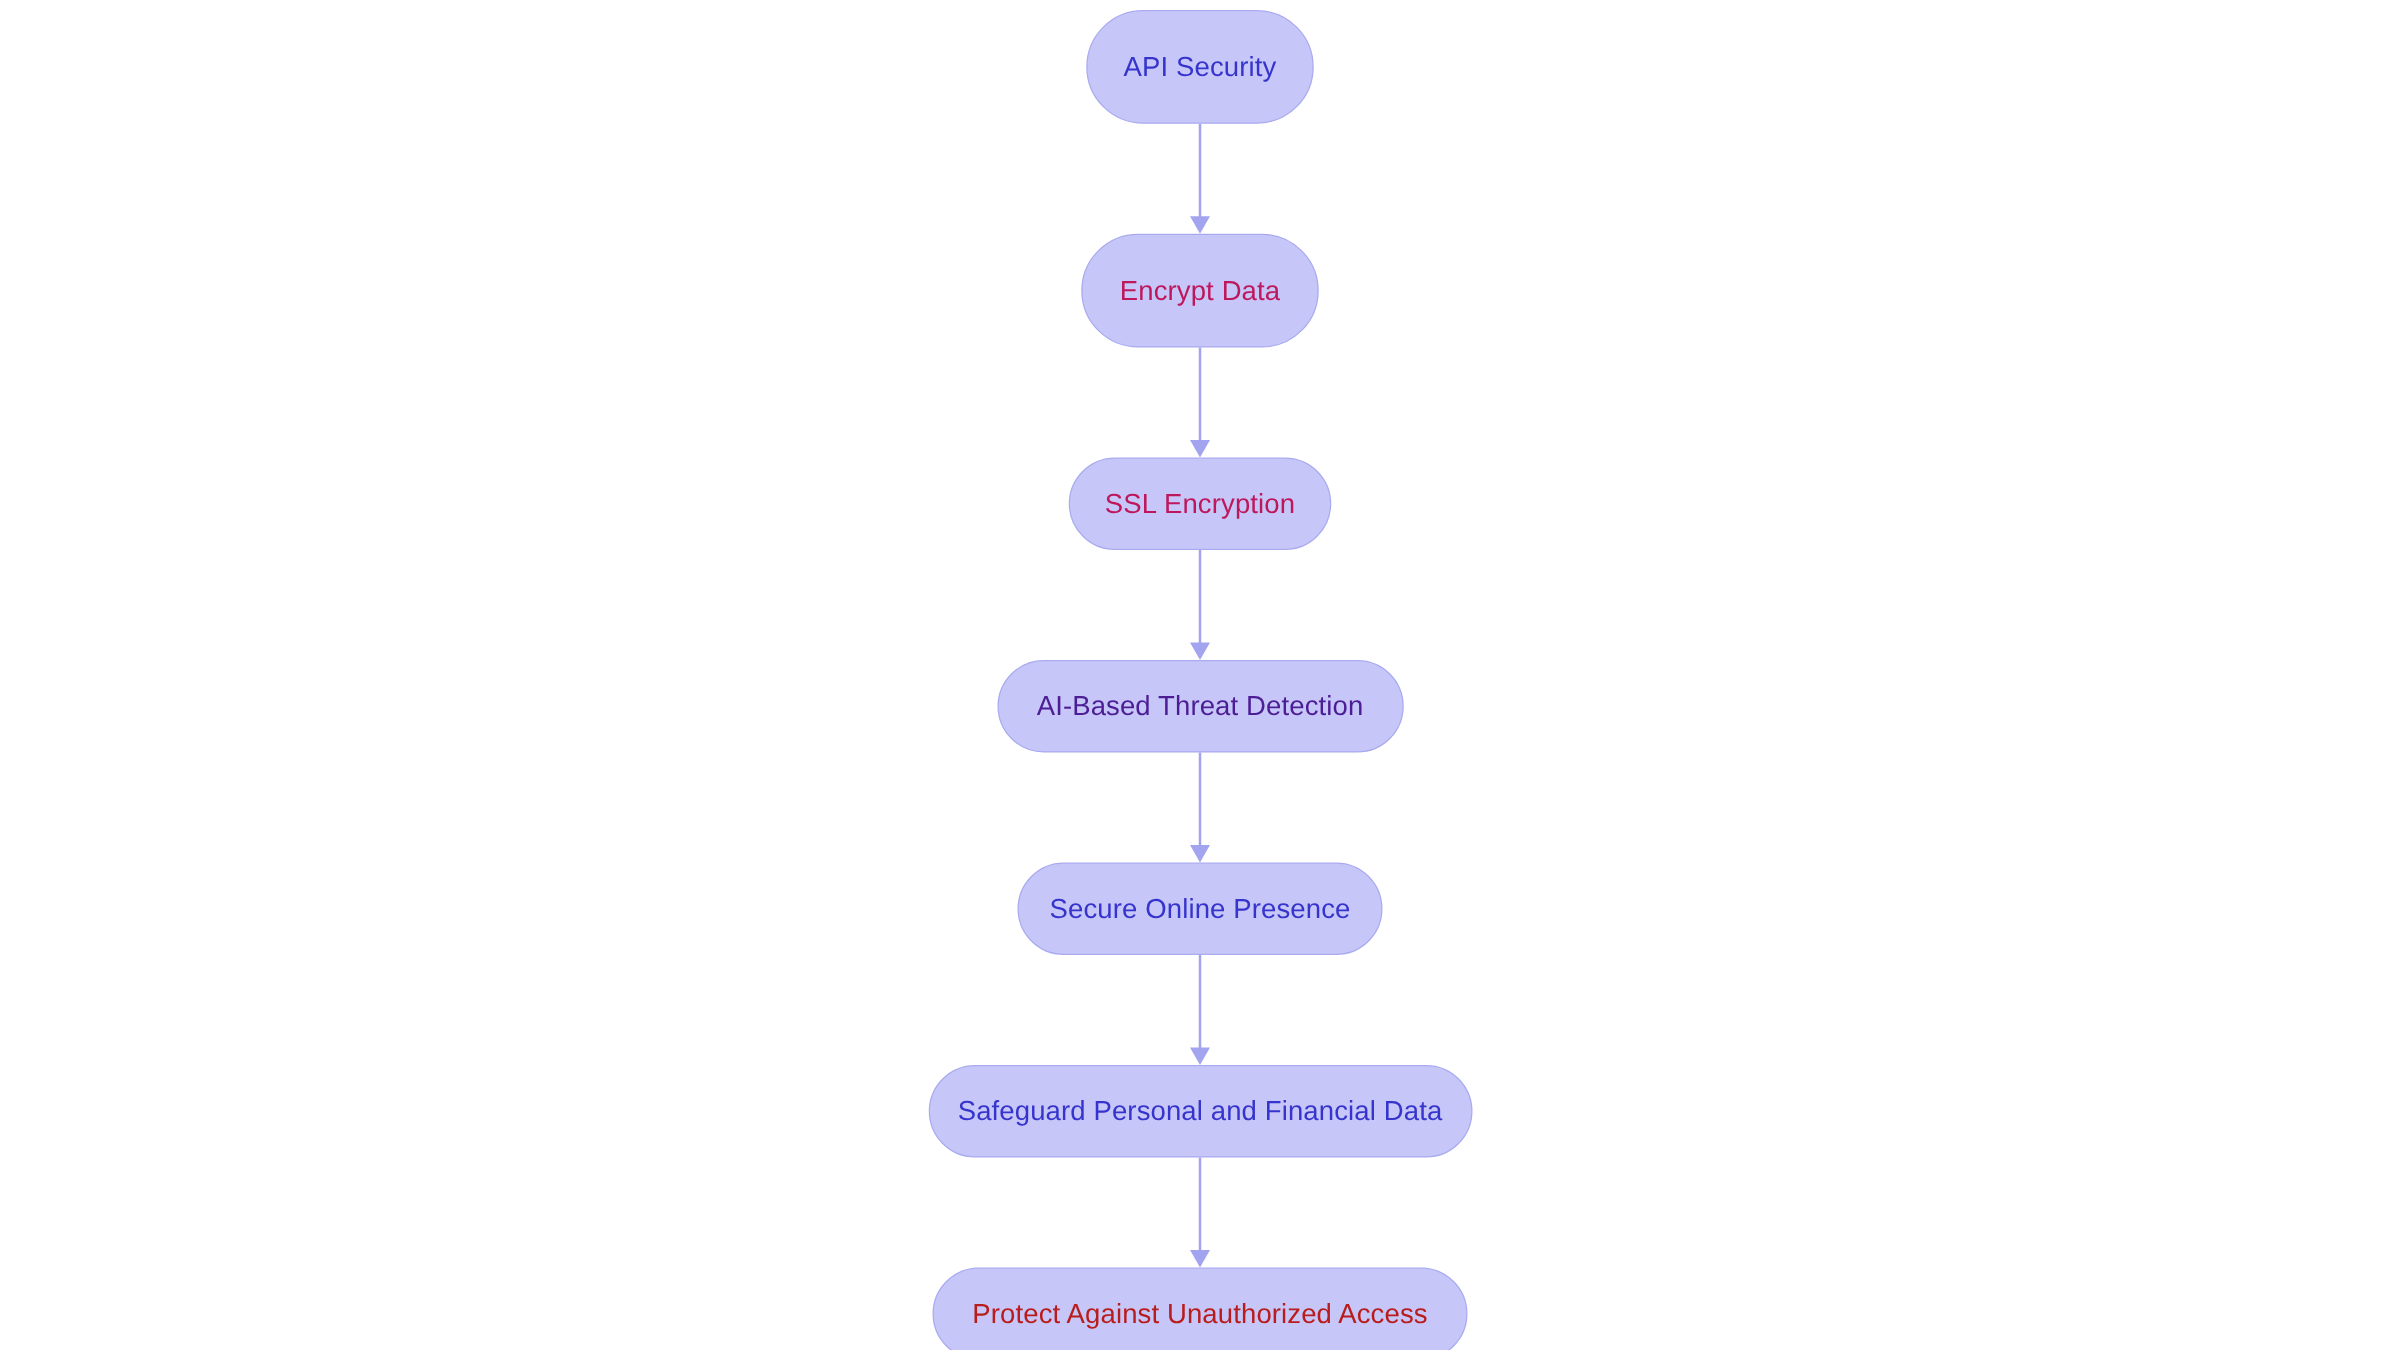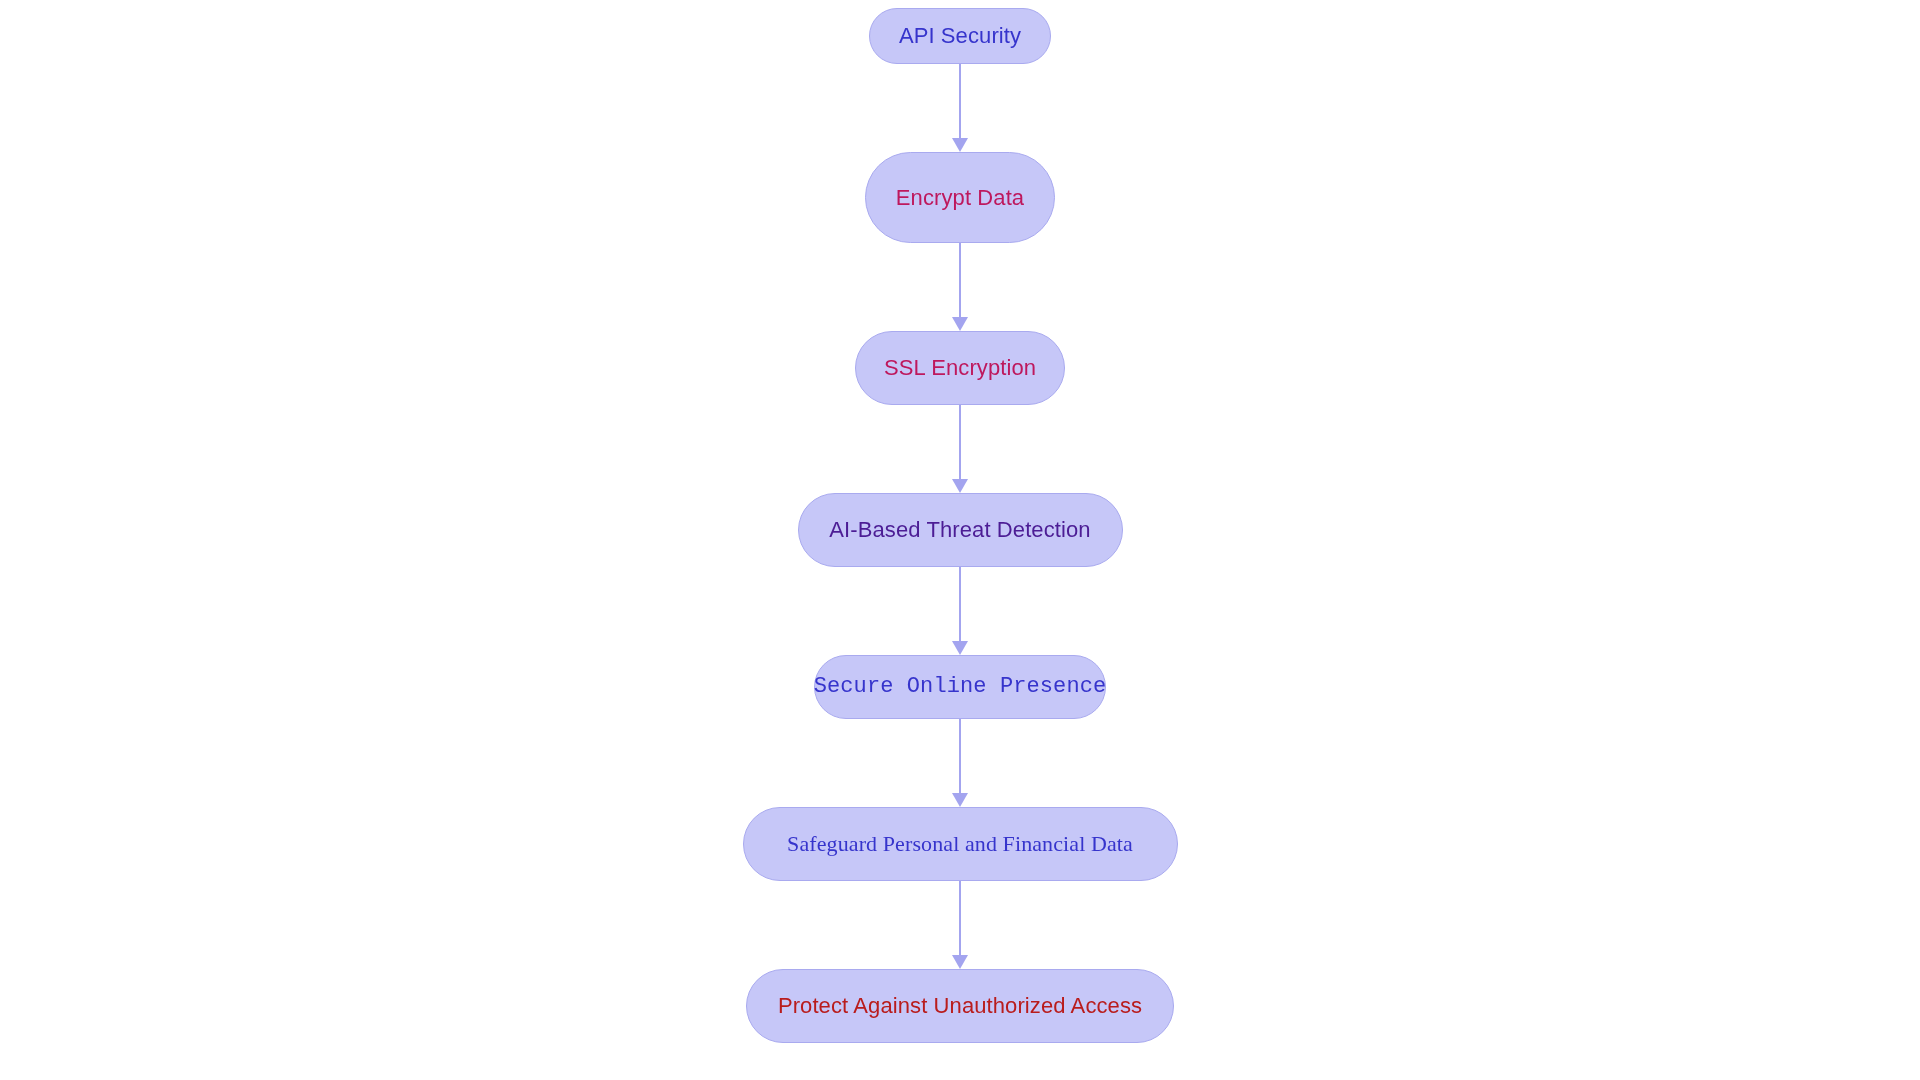--- a/index.html
+++ b/index.html
@@ -79,21 +79,21 @@
     border-right: 8.5px solid transparent;
     border-top: 14px solid #a3a4ef;
     margin-top: -1px;
   }
 </style>
 </head>
 <body>
 
 <div id="flow-canvas">
   <div class="flow-column" id="chain" style="padding-top: 8px;">
-      <div class="node" style="width: 182px; height: 56px; background: rgb(198, 199, 248); border-color: rgb(169, 170, 239); color: rgb(54, 52, 204);">
+      <div class="node" style="width: 182px; height: 91px; background: rgb(198, 199, 248); border-color: rgb(169, 170, 239); color: rgb(54, 52, 204);">
         <span class="node-label">API Security</span>
       </div>
       <div class="connector" style="height: 88px;">
         <div class="line" style="background: rgb(163, 164, 239);"></div>
         <div class="arrowhead" style="border-top-color: rgb(163, 164, 239);"></div>
       </div>
       <div class="node" style="width: 190px; height: 91px; background: rgb(198, 199, 248); border-color: rgb(169, 170, 239); color: #be185d;">
         <span class="node-label">Encrypt Data</span>
       </div>
       <div class="connector" style="height: 88px;">
@@ -107,28 +107,28 @@
         <div class="line" style="background: rgb(163, 164, 239);"></div>
         <div class="arrowhead" style="border-top-color: rgb(163, 164, 239);"></div>
       </div>
       <div class="node" style="width: 325px; height: 74px; background: rgb(198, 199, 248); border-color: rgb(169, 170, 239); color: #4c1d95;">
         <span class="node-label">AI-Based Threat Detection</span>
       </div>
       <div class="connector" style="height: 88px;">
         <div class="line" style="background: rgb(163, 164, 239);"></div>
         <div class="arrowhead" style="border-top-color: rgb(163, 164, 239);"></div>
       </div>
-      <div class="node" style="width: 292px; height: 64px; background: rgb(198, 199, 248); border-color: rgb(169, 170, 239); color: rgb(54, 52, 204); font-family: Liberation Mono, monospace;">
+      <div class="node" style="width: 292px; height: 74px; background: rgb(198, 199, 248); border-color: rgb(169, 170, 239); color: rgb(54, 52, 204);">
         <span class="node-label">Secure Online Presence</span>
       </div>
       <div class="connector" style="height: 88px;">
         <div class="line" style="background: rgb(163, 164, 239);"></div>
         <div class="arrowhead" style="border-top-color: rgb(163, 164, 239);"></div>
       </div>
-      <div class="node" style="width: 435px; height: 74px; background: rgb(198, 199, 248); border-color: rgb(169, 170, 239); color: rgb(54, 52, 204); font-family: Liberation Serif, serif;">
+      <div class="node" style="width: 435px; height: 74px; background: rgb(198, 199, 248); border-color: rgb(169, 170, 239); color: rgb(54, 52, 204);">
         <span class="node-label">Safeguard Personal and Financial Data</span>
       </div>
       <div class="connector" style="height: 88px;">
         <div class="line" style="background: rgb(163, 164, 239);"></div>
         <div class="arrowhead" style="border-top-color: rgb(163, 164, 239);"></div>
       </div>
       <div class="node" style="width: 428px; height: 74px; background: rgb(198, 199, 248); border-color: rgb(169, 170, 239); color: #b91c1c;">
         <span class="node-label">Protect Against Unauthorized Access</span>
       </div>
     </div>

